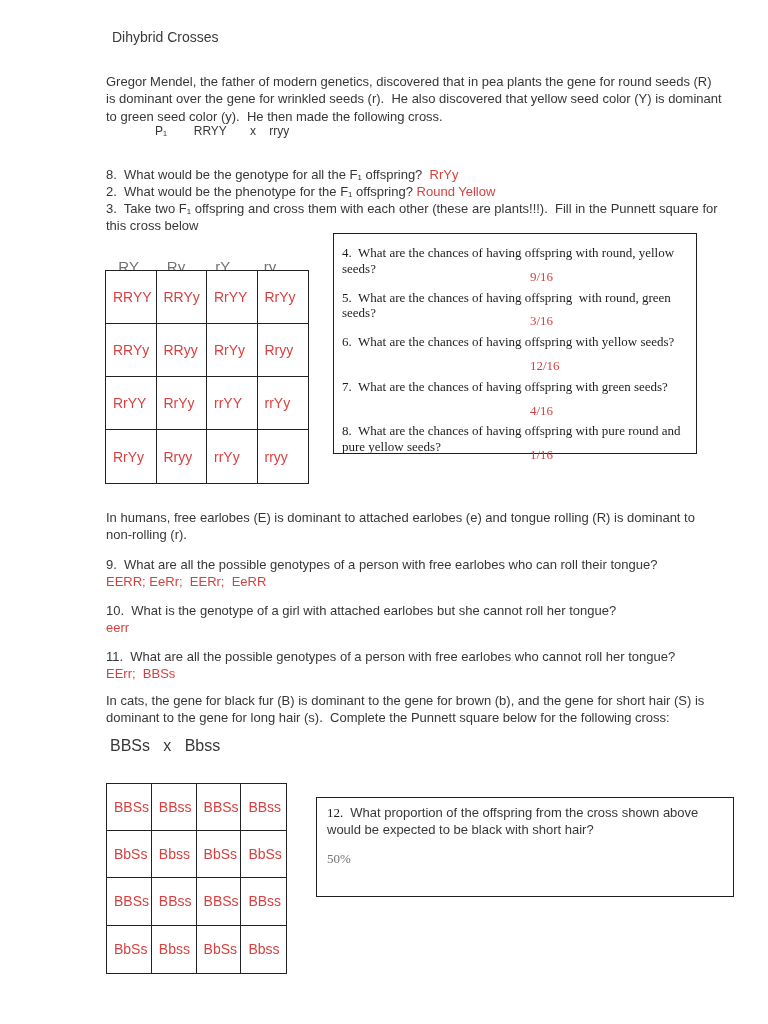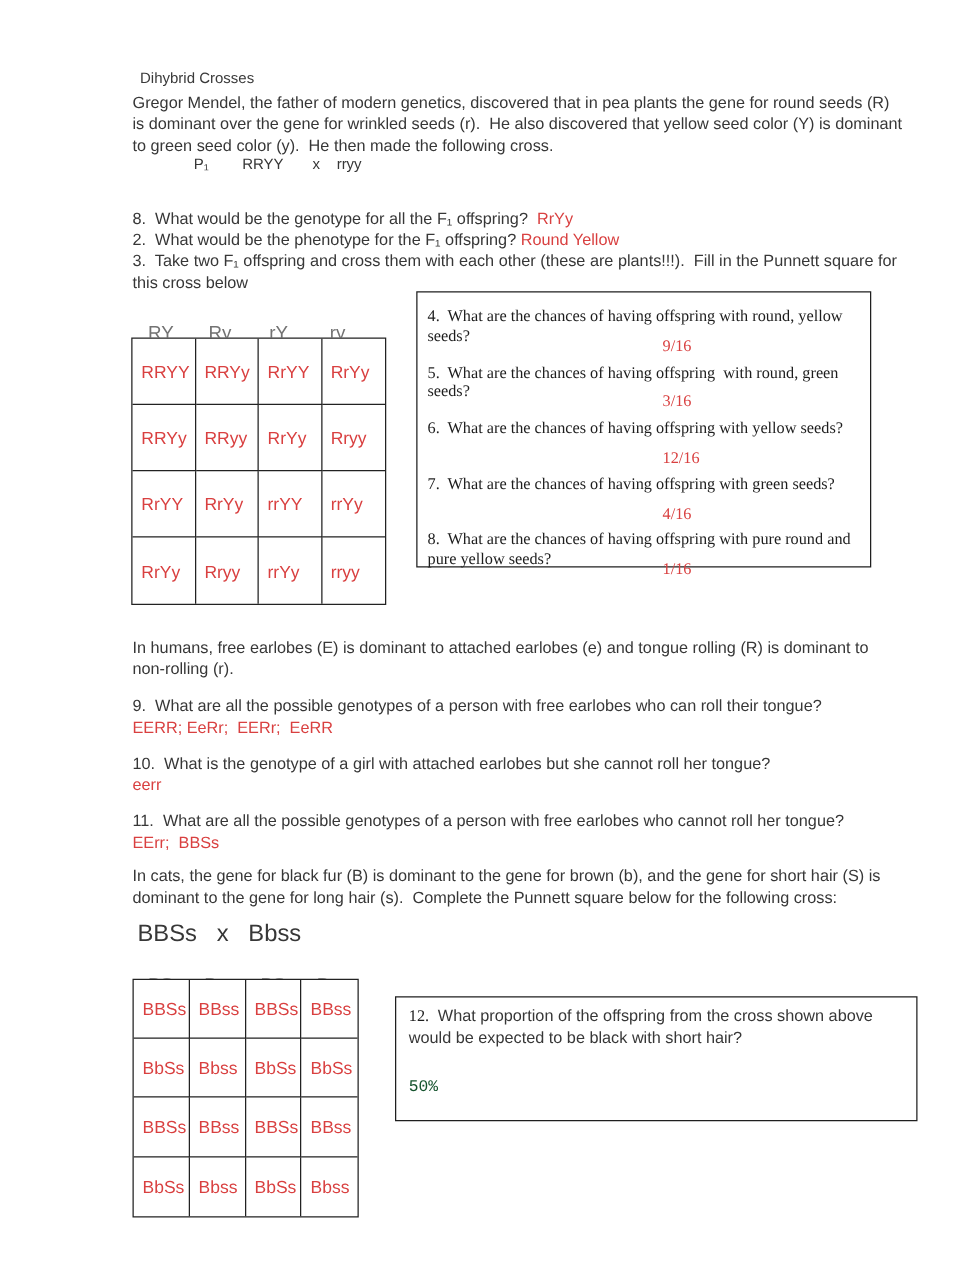--- a/index.html
+++ b/index.html
@@ -5,21 +5,21 @@
   html,body { margin:0; padding:0; }
   body {
     width:768px; height:1024px; background:#ffffff; position:relative;
     font-family:"Liberation Sans","DejaVu Sans",sans-serif;
     color:#373737; font-size:13px; overflow:hidden;
   }
   .abs { position:absolute; }
   .pre { white-space:pre-wrap; }
   .red { color:#d94040; }
 
-  #title { left:112px; top:55px; font-size:12px; color:#3a3a3a; }
+  #title { left:112px; top:29px; font-size:14px; color:#3a3a3a; }
 
   #intro { left:106px; top:73px; width:618px; line-height:17.4px; }
 
   #p1line { left:155px; top:124px; font-size:12px; }
 
   #qtop { left:106px; top:166px; width:624px; line-height:17px; }
 
   .gametes { color:#737373; font-size:15px; }
   #gametes1 { left:110px; top:241px; }
   #gametes1 span { display:inline-block; width:48.5px; }
@@ -47,28 +47,28 @@
   .bq div { white-space:pre; min-height:15.8px; }
   .bans { position:absolute; left:188px; top:8px; color:#d94040; }
   .bq .l2 { position:relative; }
 
   #humans { left:106px; top:509px; width:618px; line-height:17.4px; }
 
   #qmid { left:106px; top:556px; width:622px; line-height:17px; }
   .qm { margin-bottom:12px; }
 
   #cats { left:106px; top:692px; width:620px; line-height:17.4px; }
-  #catscross { left:110px; top:737px; font-size:19px; }
+  #catscross { left:110px; top:737px; font-size:16px; }
 
   #box2 {
     left:316px; top:797px; width:418px; height:100px; box-sizing:border-box;
     border:1.8px solid #1f1f1f; padding:6px 10px; line-height:17px; color:#373737;
   }
   #box2 .num { font-family:"Liberation Serif","DejaVu Serif",serif; margin-right:7px; color:#1d1d1d; }
-  #box2 .ans { font-family:Liberation Mono, monospace; color:#14532d; margin-top:23px; }
+  #box2 .ans { font-family:Liberation Serif, serif; color:#737373; margin-top:12px; }
 </style>
 </head>
 <body>
 
 <div id="title" class="abs">Dihybrid Crosses</div>
 
 <div id="intro" class="abs pre">Gregor Mendel, the father of modern genetics, discovered that in pea plants the gene for round seeds (R) is dominant over the gene for wrinkled seeds (r).  He also discovered that yellow seed color (Y) is dominant to green seed color (y).  He then made the following cross.</div>
 
 <div id="p1line" class="abs pre">P₁        RRYY       x    rryy</div>
 

